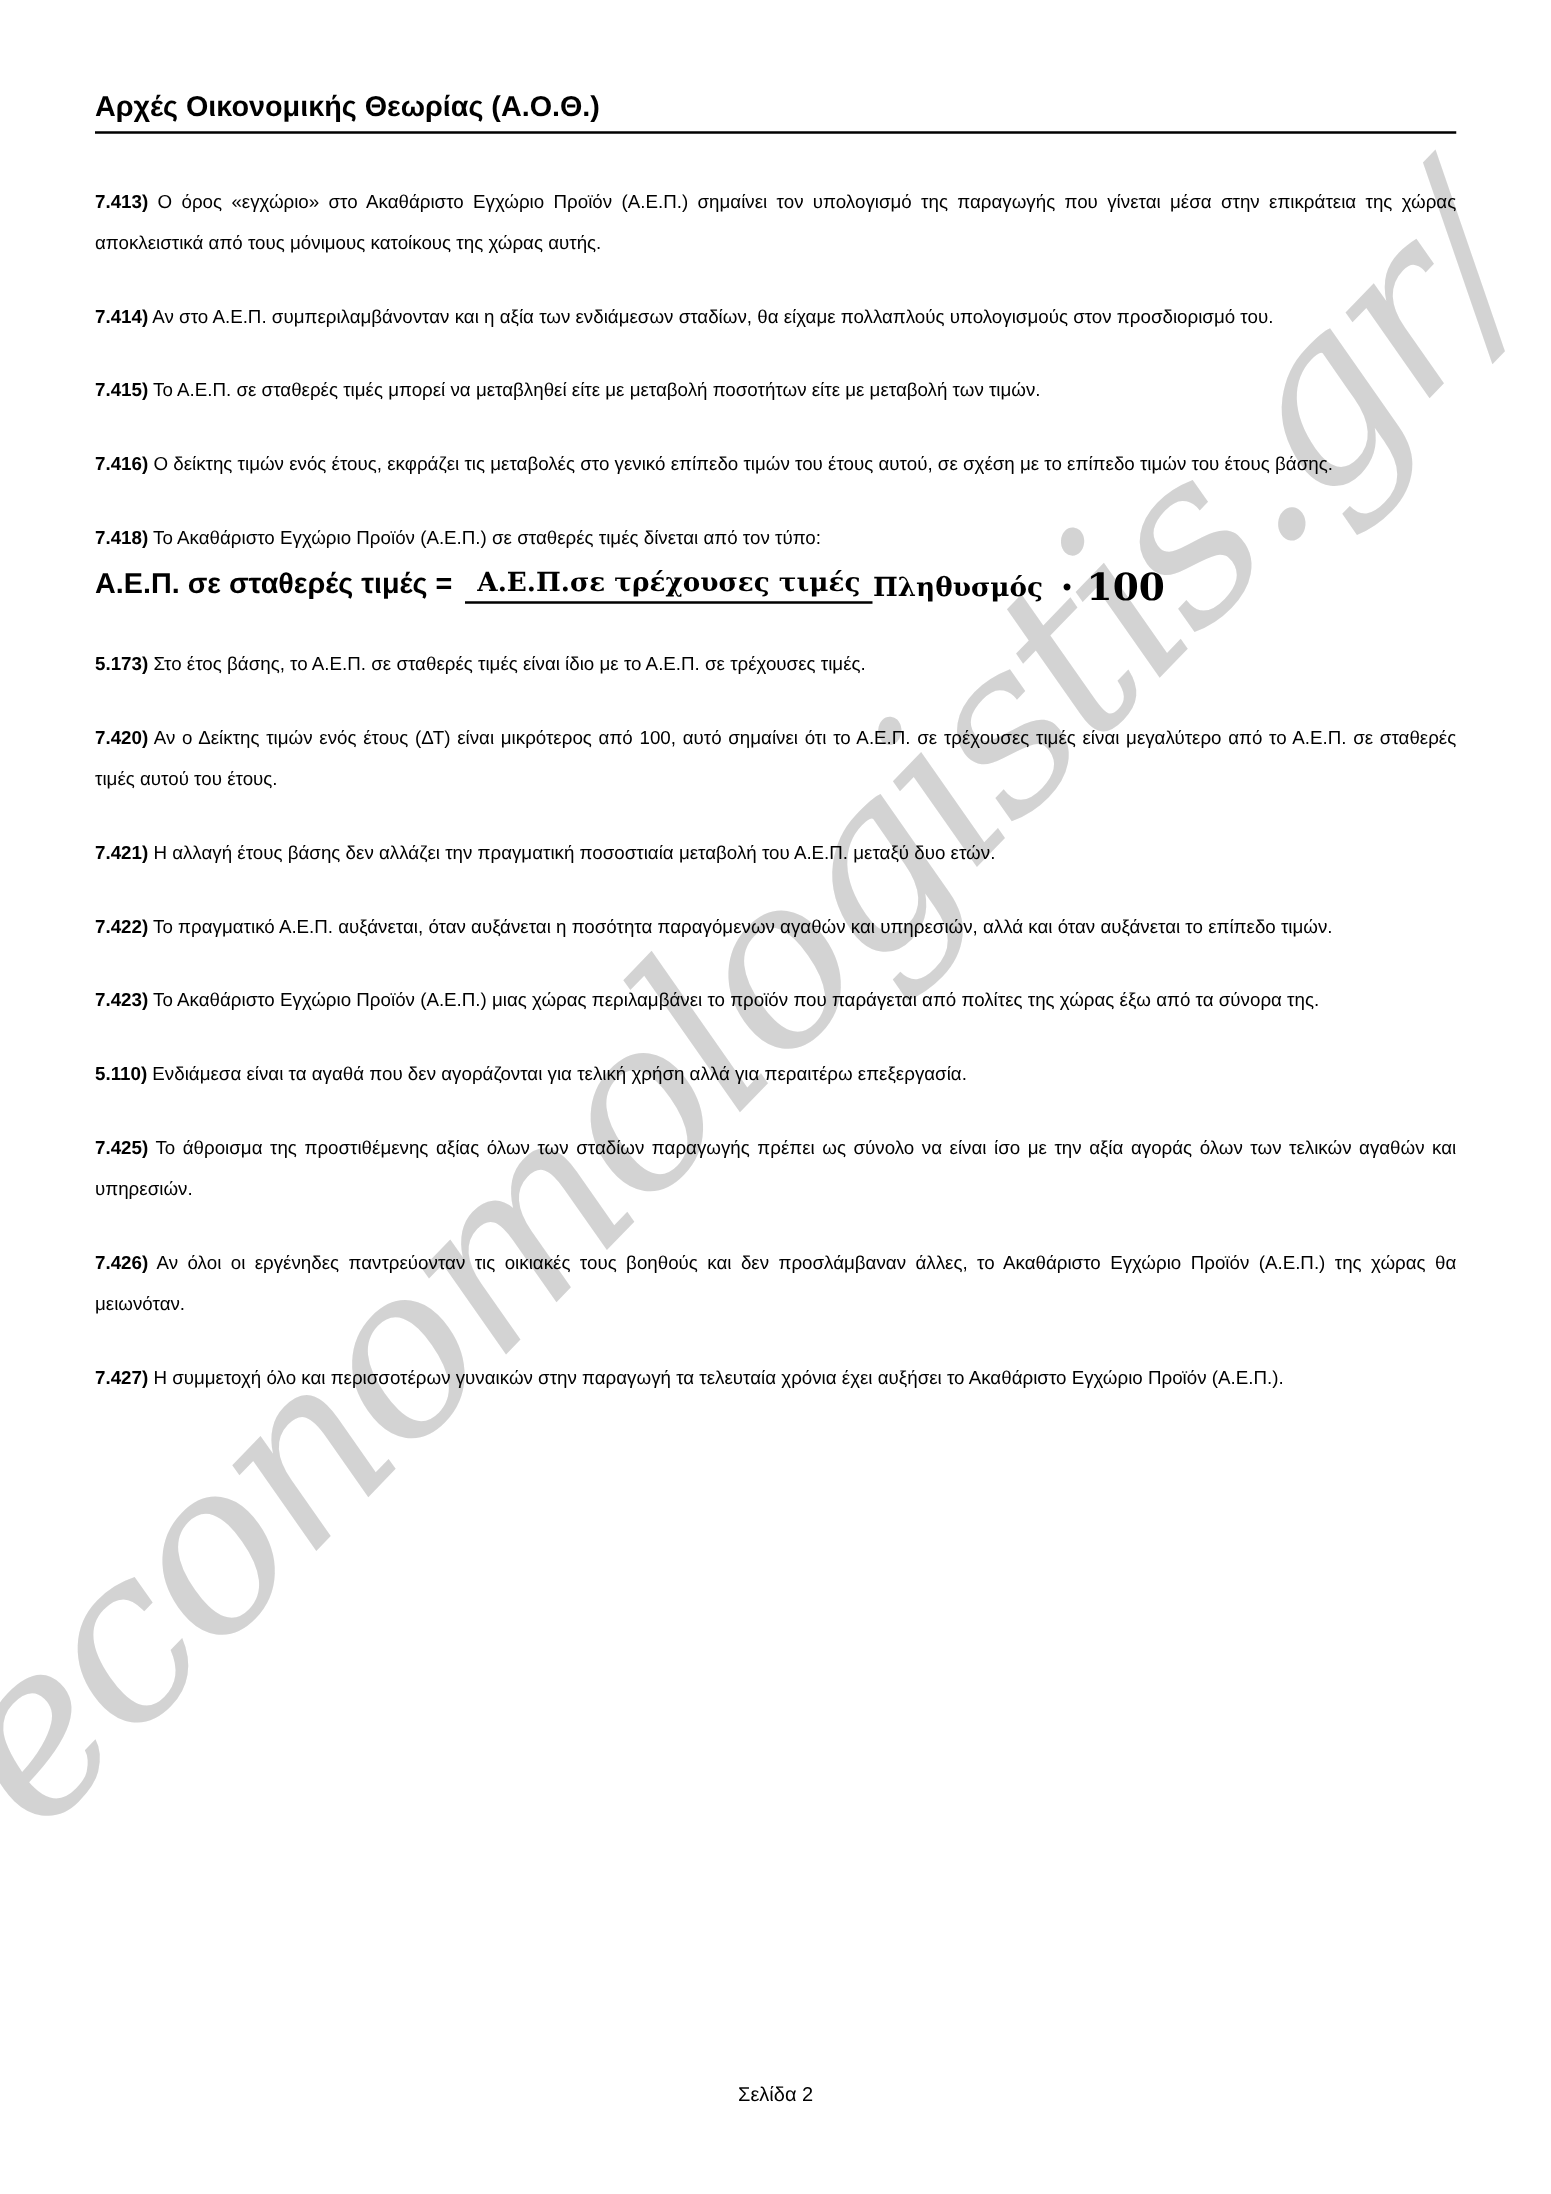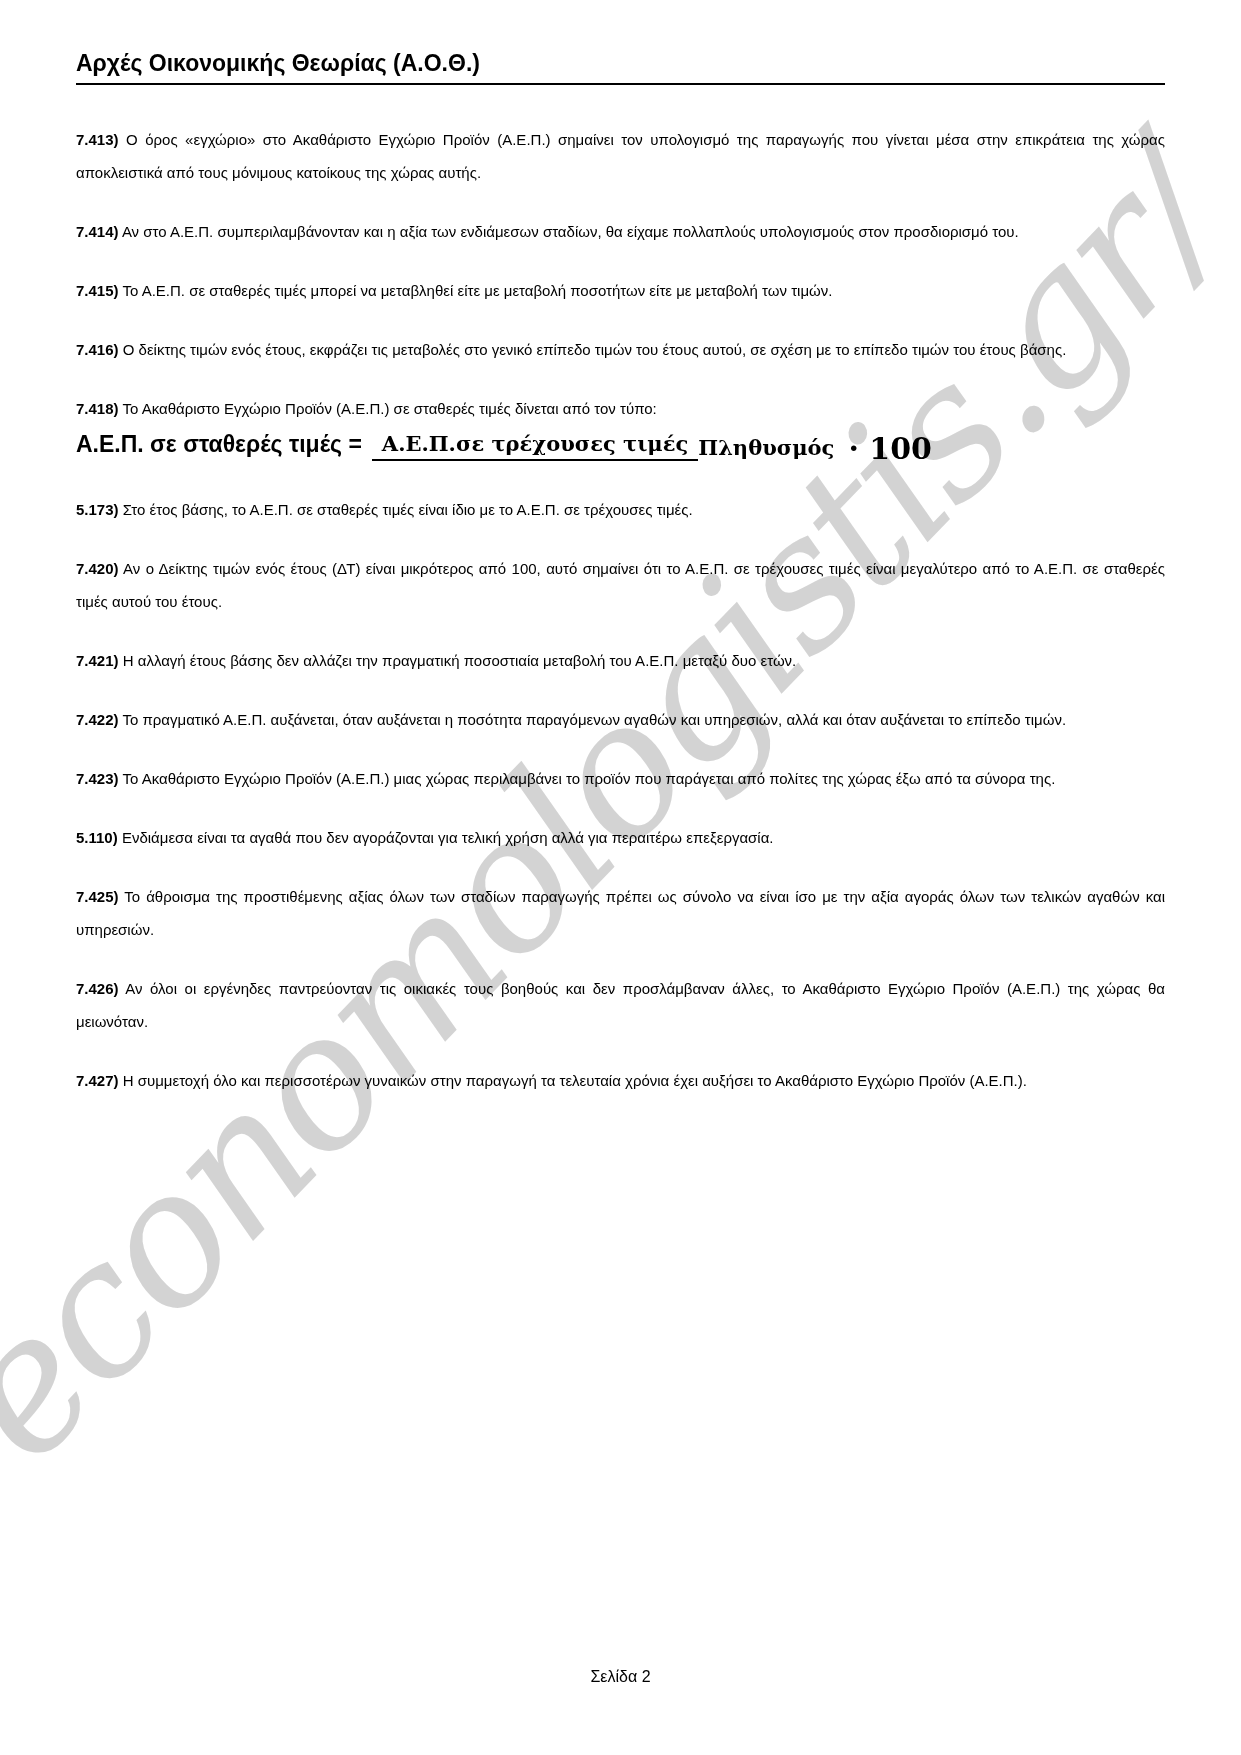--- a/index.html
+++ b/index.html
@@ -28,20 +28,21 @@
     opacity:.8;
     white-space:nowrap;
     z-index:0;
     pointer-events:none;
     user-select:none;
   }
   .content{
     position:relative;
     z-index:1;
     padding:50px 76px 0 76px;
+    margin-top:22px;
   }
   .hdr{
     display:flex;
     justify-content:space-between;
     align-items:baseline;
     font-size:23px;
     font-weight:700;
     border-bottom:2.5px solid #000;
     padding-bottom:6px;
     margin-bottom:38px;

